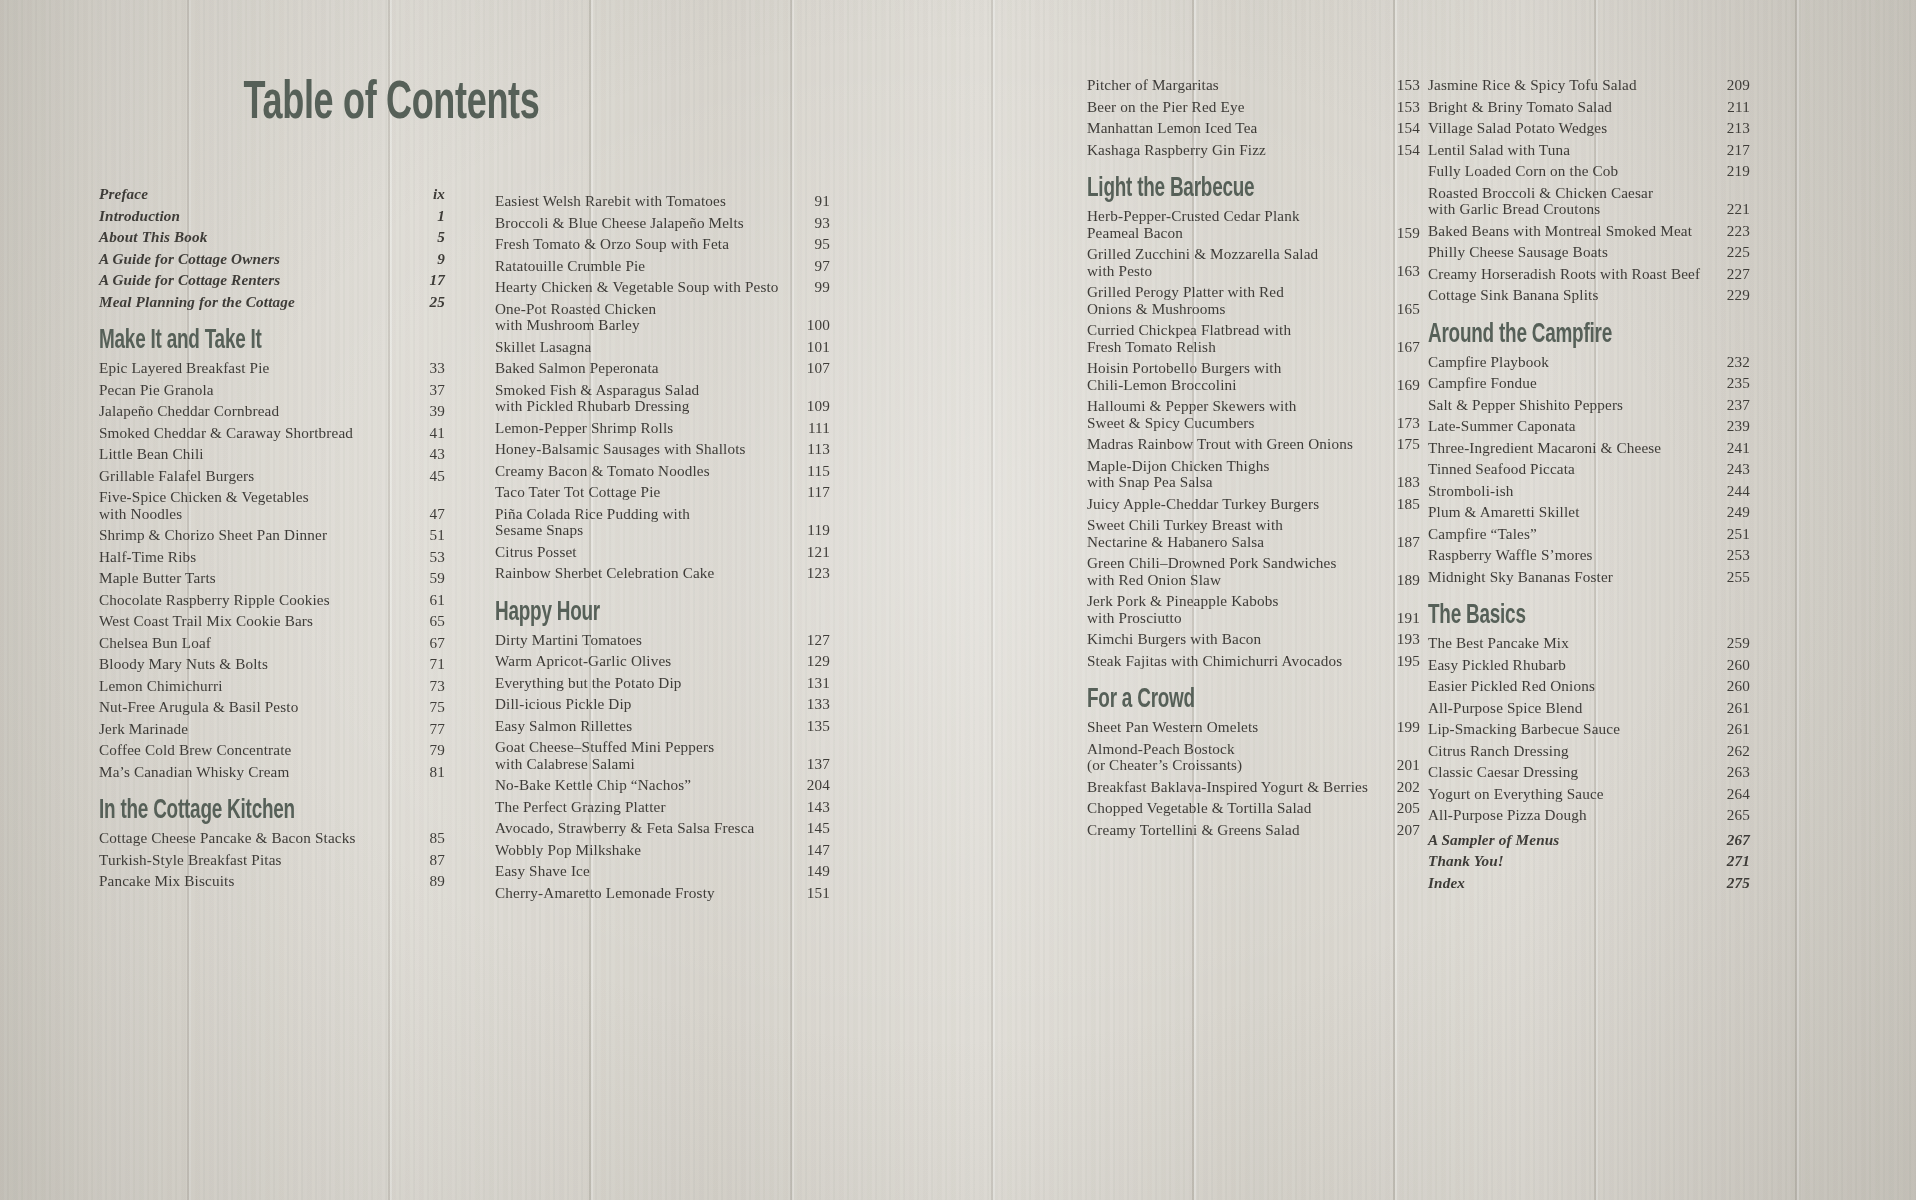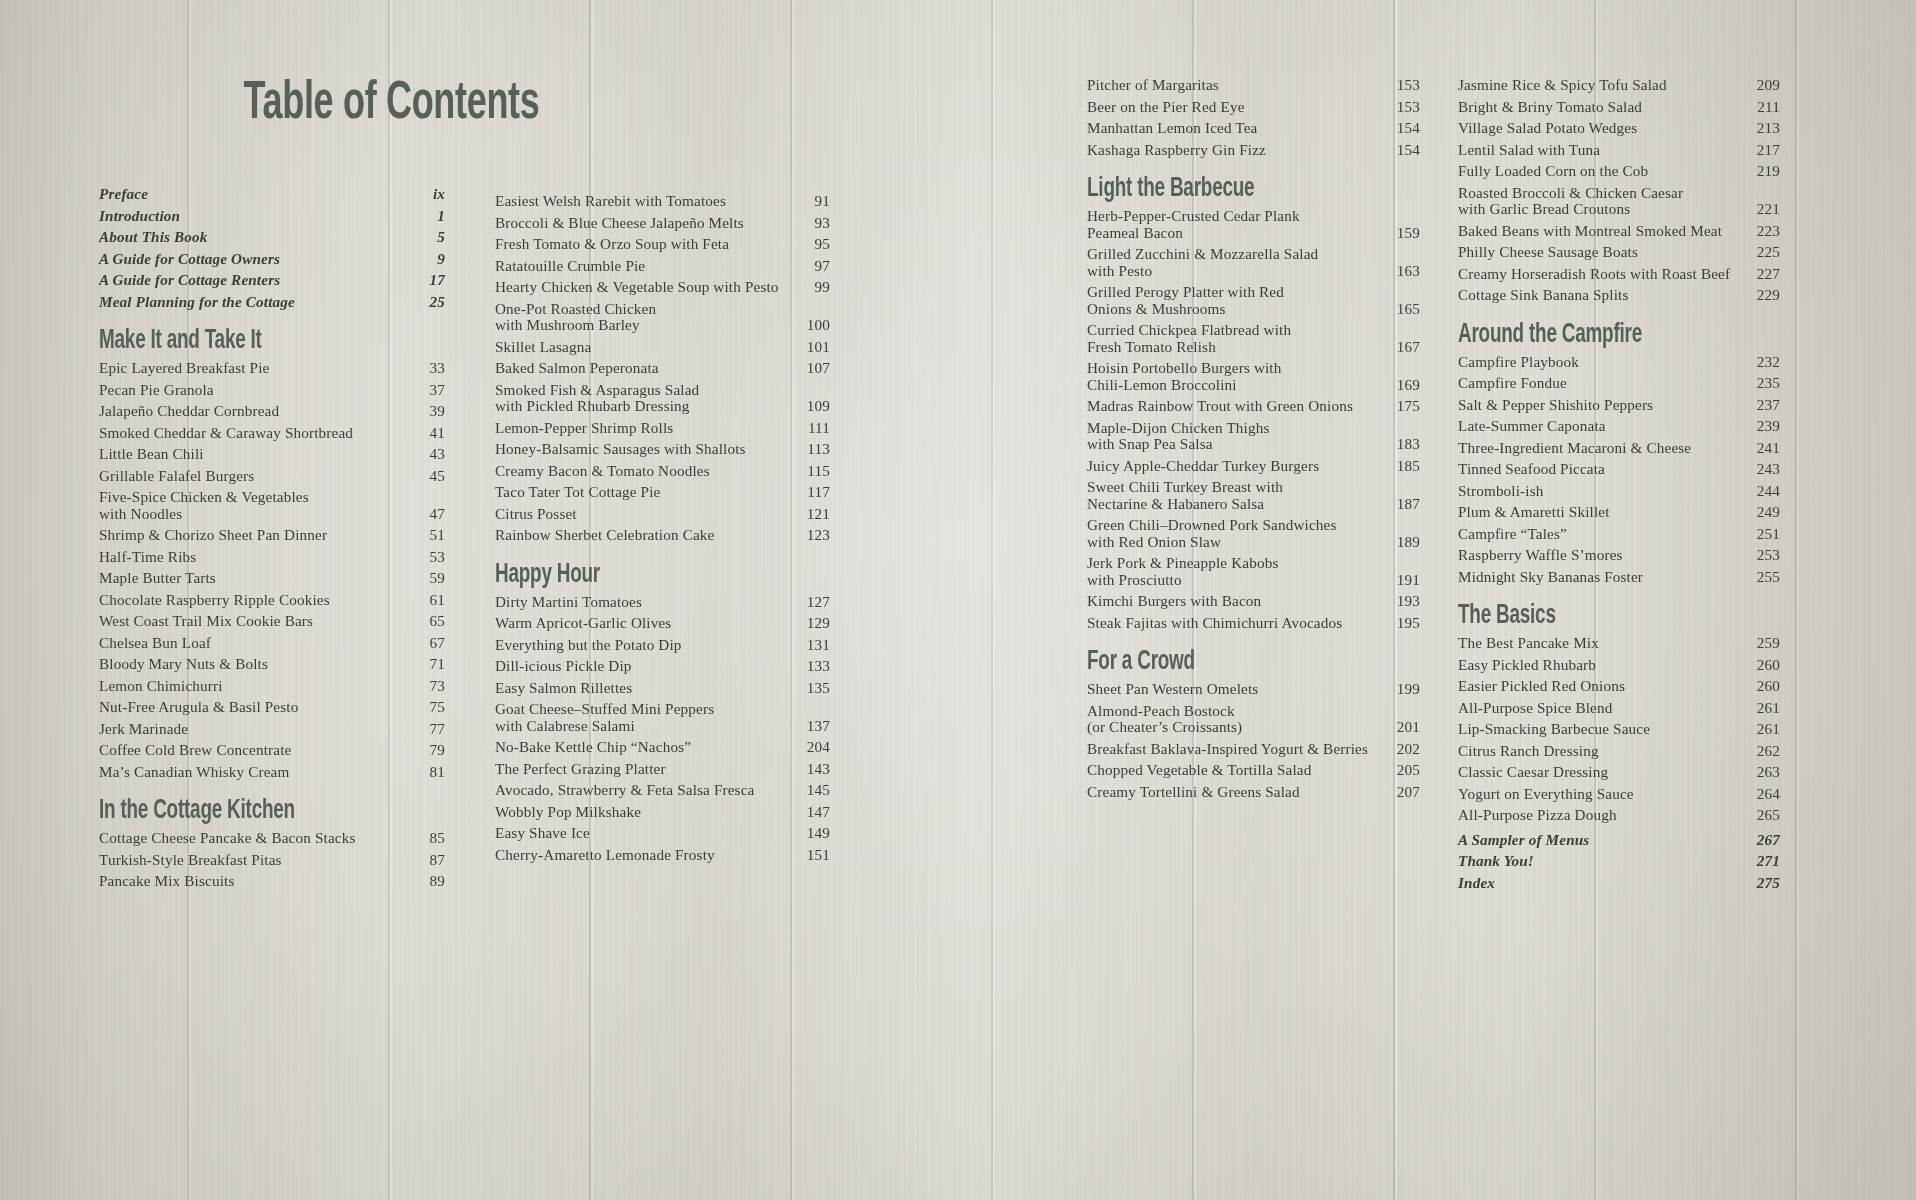--- a/index.html
+++ b/index.html
@@ -45,21 +45,21 @@
     color:#566058;
     transform:scaleX(0.68); transform-origin:50% 50%;
     letter-spacing:-0.5px;
     white-space:nowrap;
   }
 
   .col { position:absolute; z-index:1; font-size:15.2px; color:#3e3c38; }
   .col-1 { left:99px;  top:186px; width:346px; }
   .col-2 { left:495px; top:193px; width:335px; }
   .col-3 { left:1087px; top:77px; width:333px; }
-  .col-4 { left:1458px; top:77px; width:322px; }
+  .col-4 { left:1428px; top:77px; width:322px; }
 
   .section-heading {
     font-family:"Liberation Sans", sans-serif;
     font-weight:bold; font-size:27px; line-height:26px;
     color:#566058;
     margin:16px 0 8px 0;
     transform:scaleX(0.70); transform-origin:0 50%;
     letter-spacing:-0.3px;
     white-space:nowrap;
   }
@@ -338,20 +338,27 @@
         <div class="entry-page">115</div>
       </div>
       <div class="entry">
         <div class="entry-lines">
           <div class="entry-line">Taco Tater Tot Cottage Pie</div>
         </div>
         <div class="entry-page">117</div>
       </div>
       <div class="entry">
         <div class="entry-lines">
+          <div class="entry-line">Piña Colada Rice Pudding with</div>
+          <div class="entry-line">Sesame Snaps</div>
+        </div>
+        <div class="entry-page">119</div>
+      </div>
+      <div class="entry">
+        <div class="entry-lines">
           <div class="entry-line">Citrus Posset</div>
         </div>
         <div class="entry-page">121</div>
       </div>
       <div class="entry">
         <div class="entry-lines">
           <div class="entry-line">Rainbow Sherbet Celebration Cake</div>
         </div>
         <div class="entry-page">123</div>
       </div>
@@ -489,20 +496,27 @@
           <div class="entry-line">Fresh Tomato Relish</div>
         </div>
         <div class="entry-page">167</div>
       </div>
       <div class="entry">
         <div class="entry-lines">
           <div class="entry-line">Hoisin Portobello Burgers with</div>
           <div class="entry-line">Chili-Lemon Broccolini</div>
         </div>
         <div class="entry-page">169</div>
+      </div>
+      <div class="entry">
+        <div class="entry-lines">
+          <div class="entry-line">Halloumi &amp; Pepper Skewers with</div>
+          <div class="entry-line">Sweet &amp; Spicy Cucumbers</div>
+        </div>
+        <div class="entry-page">173</div>
       </div>
       <div class="entry">
         <div class="entry-lines">
           <div class="entry-line">Madras Rainbow Trout with Green Onions</div>
         </div>
         <div class="entry-page">175</div>
       </div>
       <div class="entry">
         <div class="entry-lines">
           <div class="entry-line">Maple-Dijon Chicken Thighs</div>

